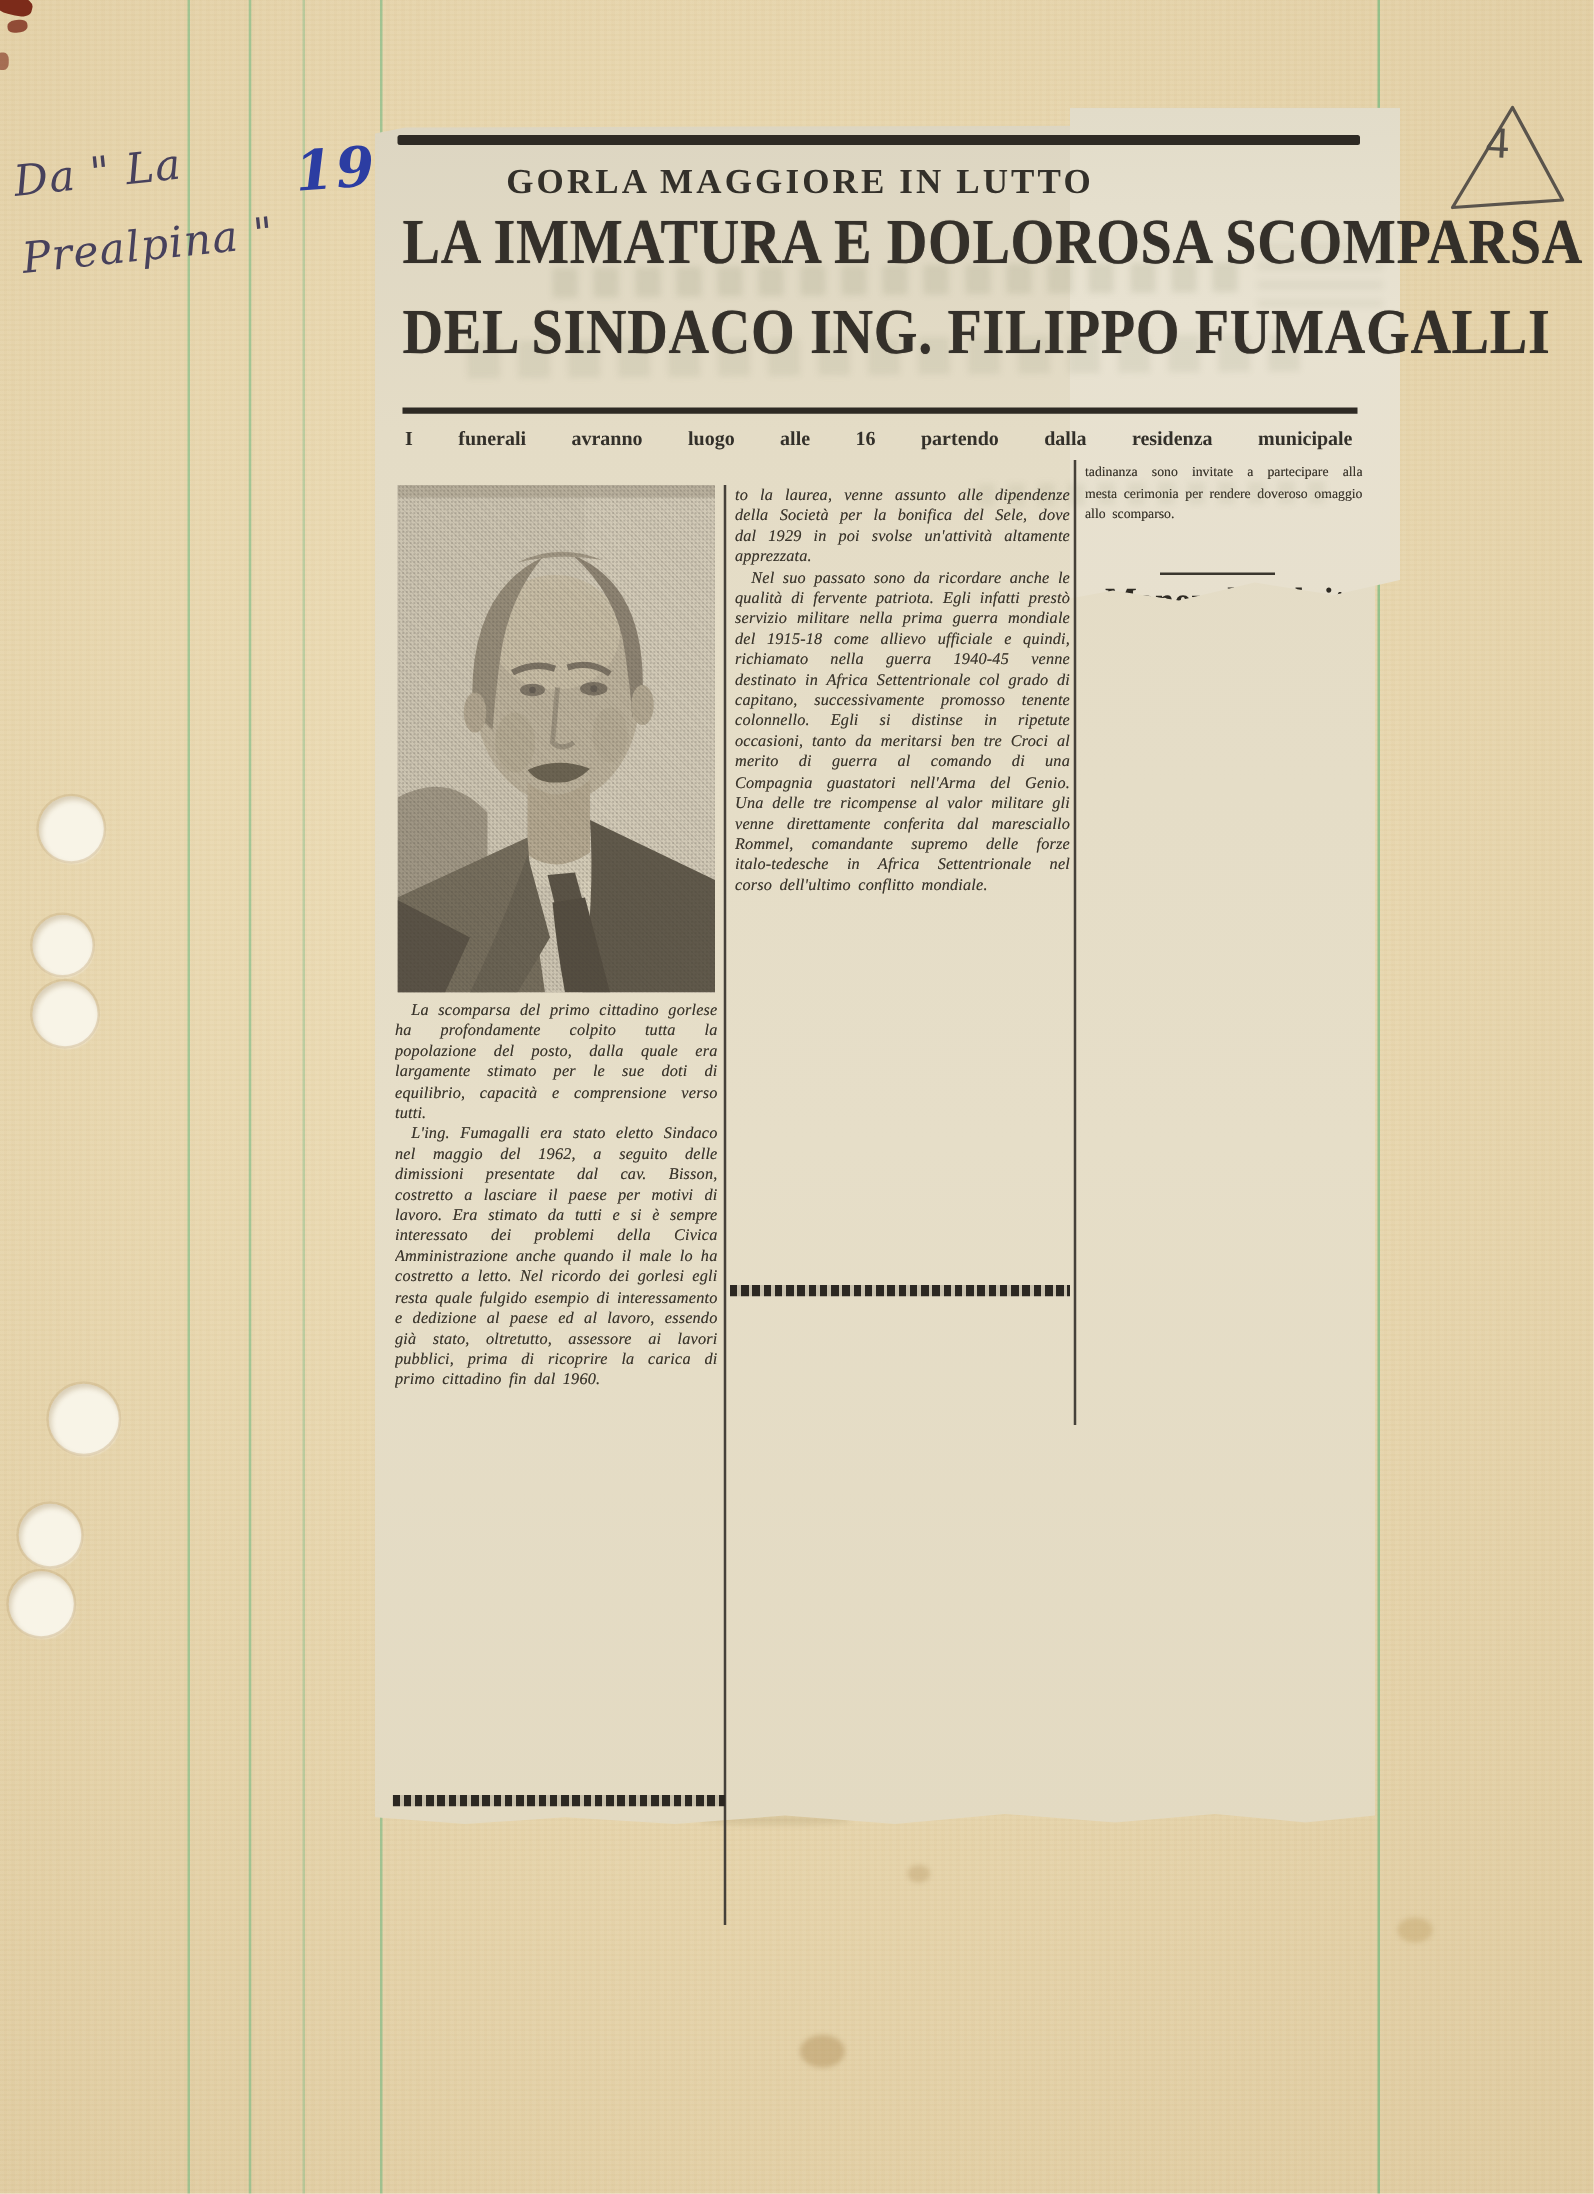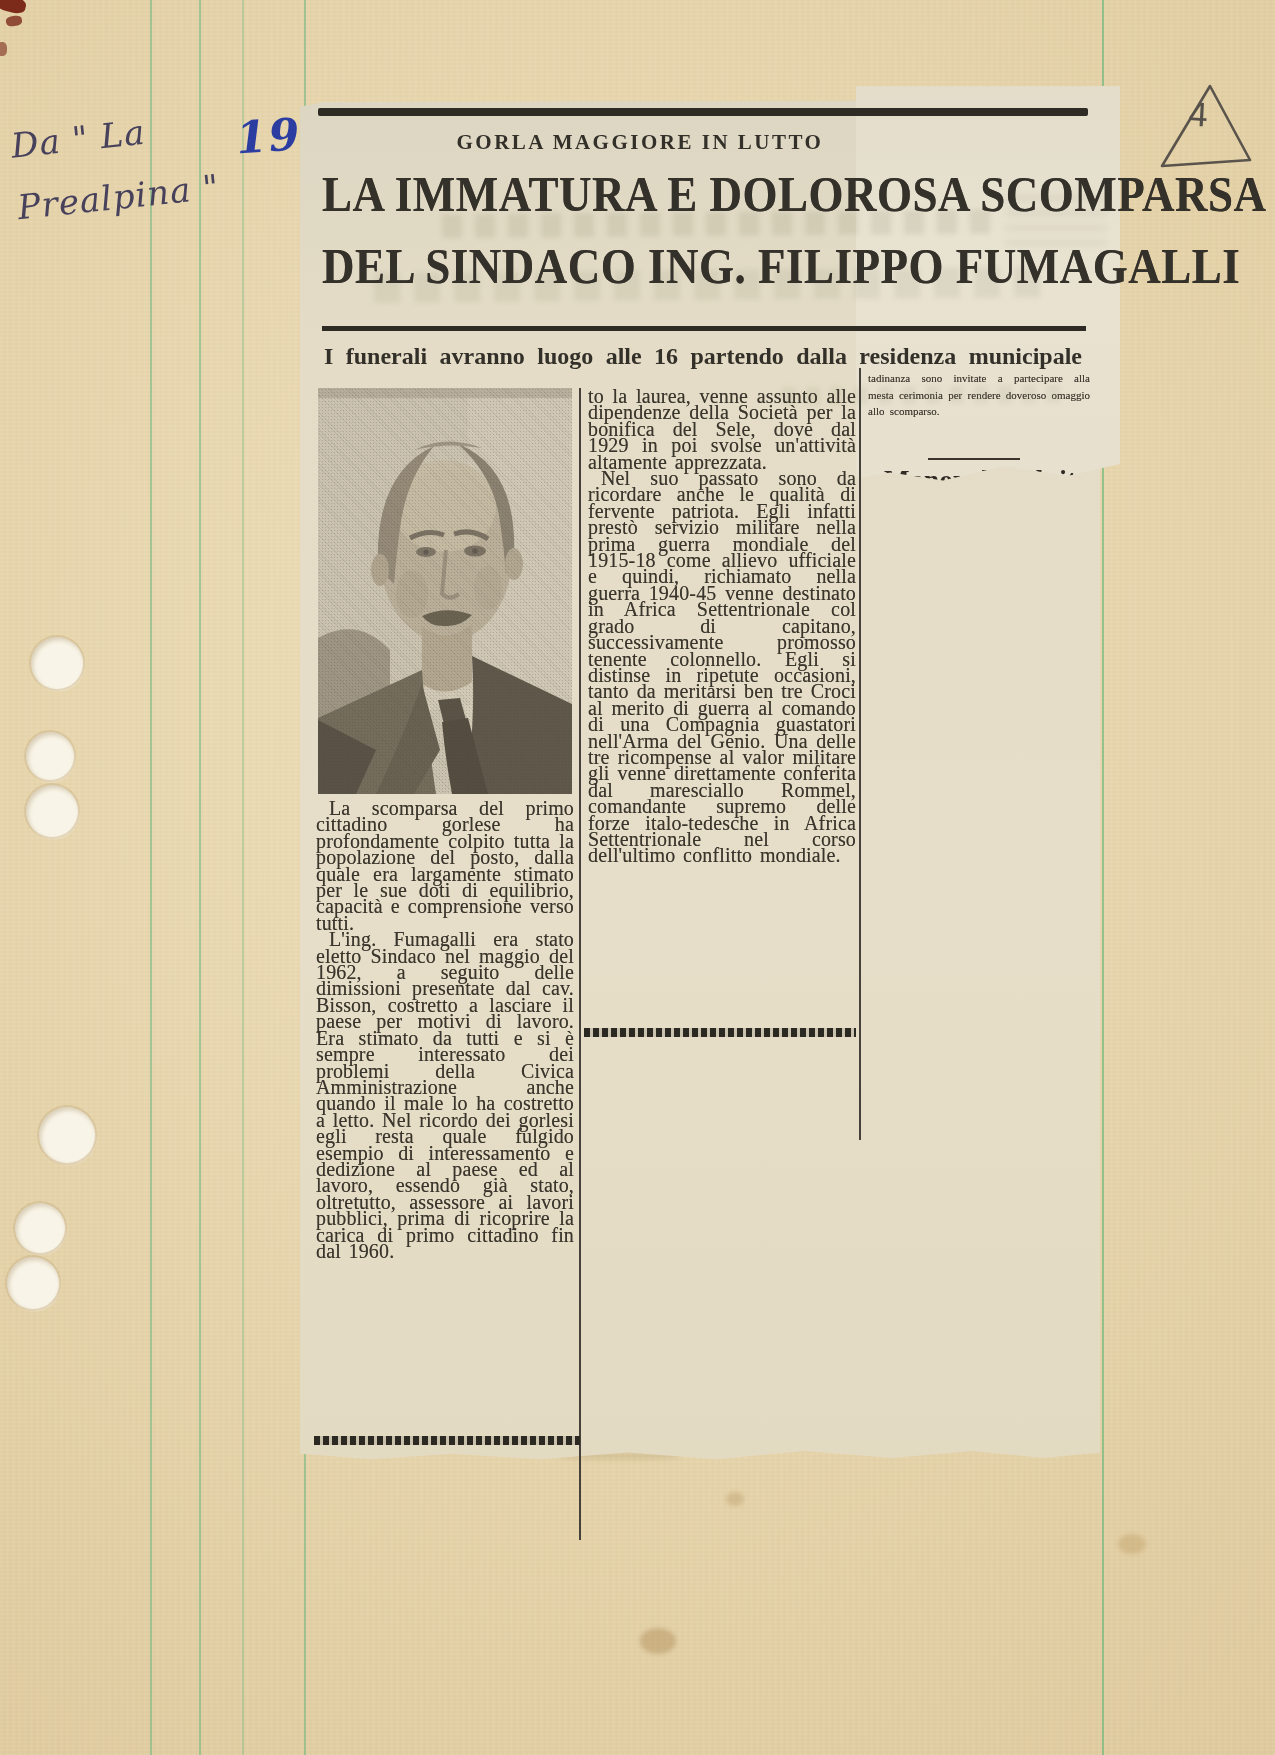--- a/index.html
+++ b/index.html
@@ -47,39 +47,39 @@
     clip-path:polygon(0 .5%,3% .15%,100% 0,100% 99.3%,93% 99.7%,84% 99.2%,74% 99.7%,63% 99.2%,52% 99.8%,41% 99.3%,30% 99.8%,19% 99.4%,9% 99.8%,0 99.4%);
     box-shadow:2px 3px 7px rgba(100,80,40,.28);}
   .clip-frag{position:absolute;left:856px;top:86px;width:264px;height:400px;z-index:4;
     background:linear-gradient(180deg,#e2dcc9,#e8e2d1 40%,#e7e0ce);
     clip-path:polygon(0 0,100% 0,100% 94.5%,80% 97.5%,56% 95%,33% 98.6%,13% 96.6%,0 98.2%);
     box-shadow:2px 2px 5px rgba(100,80,40,.25);}
   
   .overlay{position:absolute;left:300px;top:100px;width:820px;height:1370px;z-index:5;color:#2f2b24;}
   .bar-top{position:absolute;left:18px;top:8px;width:770px;height:8px;background:#2e2a24;border-radius:2px;}
   .kicker{position:absolute;left:0;top:30px;width:680px;text-align:center;
-    font-weight:bold;font-size:21px;letter-spacing:2.5px;color:#33302a;}
+    font-weight:bold;font-size:28px;letter-spacing:2.5px;color:#33302a;}
   .hline{position:absolute;left:22px;width:764px;font-weight:bold;font-size:45px;
     letter-spacing:.5px;text-align:justify;text-align-last:justify;color:#34302a;
     transform:scaleY(1.14);transform-origin:top left;white-space:nowrap;text-shadow:0 0 .6px rgba(50,45,38,.7);}
   .hl1{top:64px;} .hl2{top:136px;}
   .rule-thick{position:absolute;left:22px;top:226px;width:764px;height:5px;background:#2e2a24;}
-  .subhead{position:absolute;left:24px;top:243px;width:758px;font-weight:bold;font-size:24px;
+  .subhead{position:absolute;left:24px;top:243px;width:758px;font-weight:bold;font-size:16px;
     text-align:justify;text-align-last:justify;white-space:nowrap;color:#33302a;}
   
   .ghost{position:absolute;filter:blur(2.5px);opacity:.5;transform:scaleX(-1) rotate(.5deg);}
   .g1{left:130px;top:112px;width:560px;height:24px;
     background:repeating-linear-gradient(90deg, rgba(125,130,95,.30) 0 20px, transparent 20px 33px);}
   .g2{left:60px;top:170px;width:680px;height:30px;
     background:repeating-linear-gradient(90deg, rgba(120,128,96,.22) 0 26px, transparent 26px 40px);}
   .g3{left:480px;top:286px;width:280px;height:18px;
     background:repeating-linear-gradient(90deg, rgba(125,130,98,.2) 0 14px, transparent 14px 24px);}
   
-  .col{position:absolute;overflow:hidden;color:#3a352c;font-size:20px;line-height:16.4px;
-    text-align:justify;word-spacing:2.5px;letter-spacing:.15px;text-shadow:0 0 .5px rgba(60,54,44,.55);}
+  .col{position:absolute;overflow:hidden;color:#3a352c;font-size:13px;line-height:16.4px;
+    text-align:justify;word-spacing:2.5px;letter-spacing:.15px;text-shadow:0 0 .5px rgba(60,54,44,.55);font-style:italic;}
   .np-p{margin:0;text-indent:13px;}
   .no-first-indent .np-p:first-child{text-indent:0;}
   .col-left{left:16px;top:700px;width:258px;height:634px;}
   .col-mid{left:288px;top:288px;width:268px;height:636px;}
   .divider{position:absolute;width:1.6px;background:#46413a;}
   .dv1{left:279px;top:288px;height:1152px;}
   .dv2{left:559px;top:268px;height:772px;}
   .dot-strip{position:absolute;height:9px;
     background:repeating-linear-gradient(90deg,#2c2822 0 6px, rgba(44,40,34,.15) 6px 9px);}
   .ds-left{left:14px;top:1336px;width:266px;}

